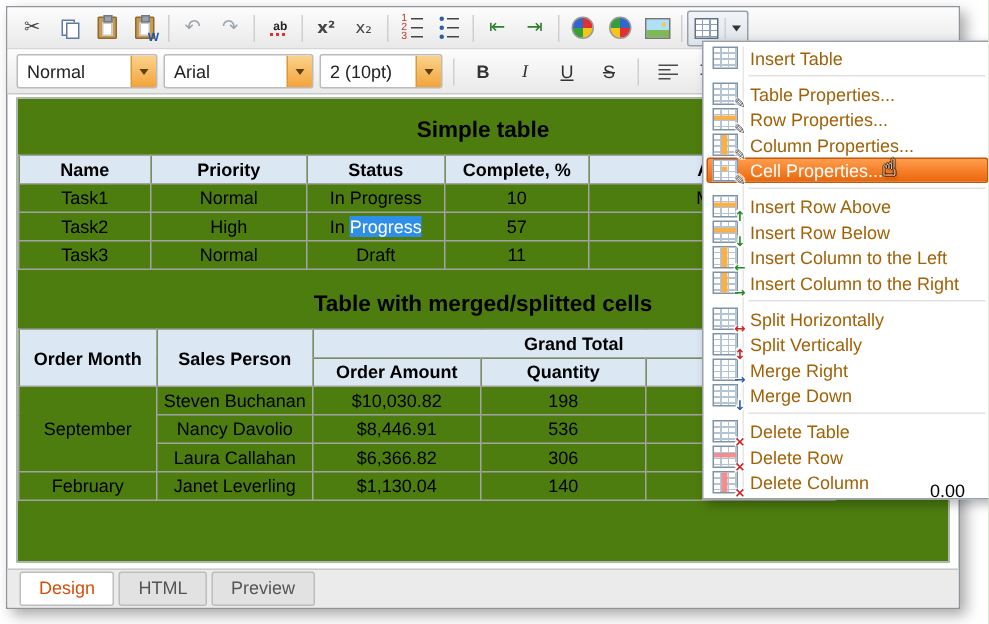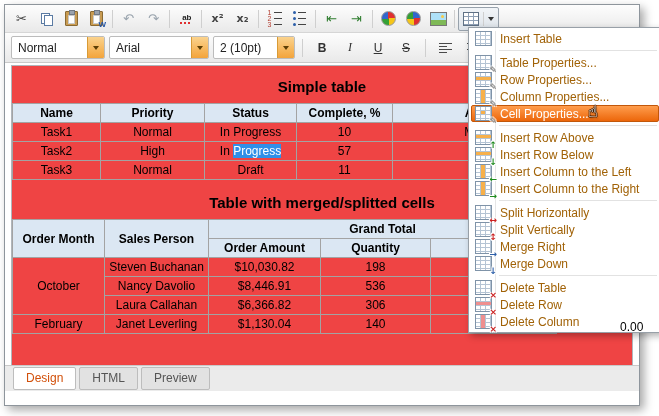--- a/index.html
+++ b/index.html
@@ -59,21 +59,21 @@
   .w-style{width:92px;}.w-font{width:98px;gap:28px;}.w-size{width:80px;align-items:center;}
   .fbtn{width:22px;height:20px;display:flex;align-items:center;justify-content:center;
         font-size:12px;border:1px solid transparent;border-radius:2px;color:#333;flex:none;}
   .ic-al{display:flex;flex-direction:column;gap:2px;width:13px;}
   .ic-al i{height:1px;background:#4a4a4a;display:block;width:13px;}
   .al-l i:nth-child(2),.al-l i:nth-child(4){width:8px;}
   .al-c i:nth-child(2),.al-c i:nth-child(4){width:8px;margin:0 auto;}
   .al-r i:nth-child(2),.al-r i:nth-child(4){width:8px;margin-left:auto;}
 
   
-  .canvas{position:absolute;left:6px;right:6px;top:60px;bottom:30px;border:1px solid #b0b6bc;background:#ef4444;overflow:hidden;}
+  .canvas{position:absolute;left:6px;right:6px;top:60px;bottom:30px;border:1px solid #b0b6bc;background:#4d7c0f;overflow:hidden;}
   .doc{padding-top:4px;}
   .doc-h{font-size:15px;font-weight:bold;text-align:center;margin:8px 0;color:#000;}
   .doc-h2{margin-top:14px;}
   table.doct{border-collapse:collapse;table-layout:fixed;}
   .doct th,.doct td{border:1px solid #a3a3a3;height:18px;font-size:12px;text-align:center;
                     padding:0 3px;overflow:hidden;white-space:nowrap;color:#000;}
   .doct th{background:#dbe7f3;font-weight:bold;}
   .cell-left{text-align:left;}
   .sel{background:#2f8fe8;color:#fff;}
   .frag{position:absolute;left:620px;top:320px;font-size:12px;color:#000;z-index:70;}
@@ -99,21 +99,21 @@
   .gi.chlr::after{content:"";position:absolute;top:0;bottom:0;left:5px;width:4px;background:#ef8f8f;}
   .mk{position:absolute;right:-6px;bottom:-6px;font-size:9px;font-weight:bold;line-height:1;
       font-family:"DejaVu Sans",sans-serif;z-index:2;
       text-shadow:1px 1px 0 #fff,-1px -1px 0 #fff,1px -1px 0 #fff,-1px 1px 0 #fff;}
   .mk.g{color:#1f8b1f;}.mk.r{color:#cc2222;}.mk.b{color:#2d5fa9;}.mk.gy{color:#555;}
   .cursor-hand{position:absolute;left:588px;top:104px;z-index:80;font-size:16px;line-height:1;
       font-family:"DejaVu Sans",sans-serif;color:#fff;
       text-shadow:-1px 0 0 #000,1px 0 0 #000,0 -1px 0 #000,0 1px 0 #000,1px 2px 2px rgba(0,0,0,.5);}
 
   
-  .tabbar{position:absolute;left:0;right:0;bottom:14px;height:25px;background:#ebebeb;
+  .tabbar{position:absolute;left:0;right:0;bottom:0;height:25px;background:#ebebeb;
           border-top:1px solid #c9c9c9;display:flex;align-items:center;padding-left:8px;gap:3px;}
   .tab{font-size:12px;padding:3px 12px 4px;border:1px solid #bdbdbd;background:#e2e2e2;color:#555;border-radius:2px;}
   .tab.active{background:#fff;color:#d2500a;}
 </style>
 </head>
 <body>
 
 <div class="stage">
   <div class="win">
 
@@ -147,21 +147,21 @@
         <span class="ic-spell">
           <span class="t">ab</span>
             <span class="w"></span>
         </span>
       </span>
       <span class="tsep"></span>
       <span class="tbtn">
           <span class="g" style="font-size:11px;font-weight:bold">x²</span>
         </span>
       <span class="tbtn">
-          <span class="g" style="font-size:11px;font-weight:bold">x₂</span>
+          <span class="g" style="font-size:11px;font-weight:normal">x₂</span>
         </span>
       <span class="tsep"></span>
       <span class="tbtn">
         <span class="ic-list">
           <span class="r">
               <span class="n">1</span>
               <span class="l"></span>
             </span>
           <span class="r">
               <span class="n">2</span>
@@ -324,21 +324,21 @@
             <th rowspan="2">Order Month</th>
             <th rowspan="2">Sales Person</th>
             <th colspan="3">Grand Total</th>
           </tr>
           <tr>
             <th>Order Amount</th>
             <th>Quantity</th>
             <th></th>
           </tr>
           <tr>
-            <td rowspan="3">October</td>
+            <td rowspan="3">September</td>
             <td>Steven Buchanan</td>
             <td>$10,030.82</td>
             <td>198</td>
             <td></td>
           </tr>
           <tr>
             <td>Nancy Davolio</td>
             <td>$8,446.91</td>
             <td>536</td>
             <td></td>

